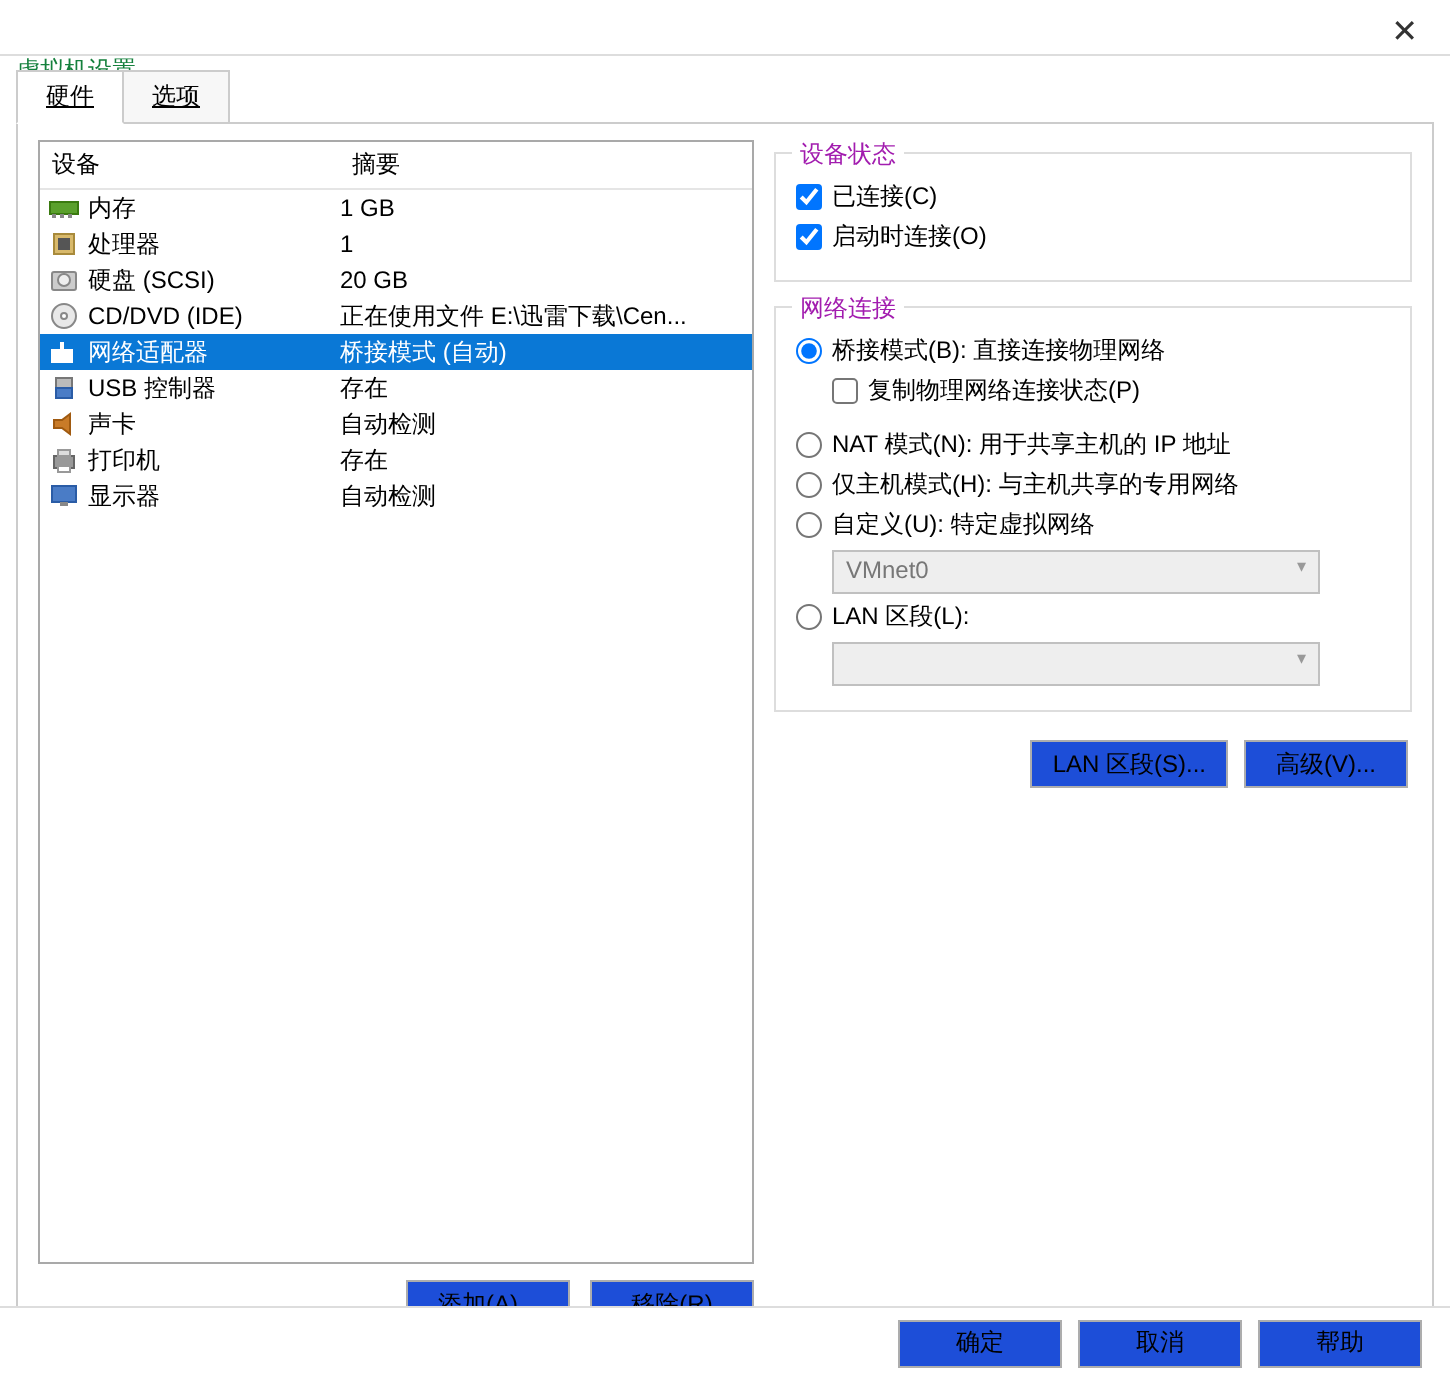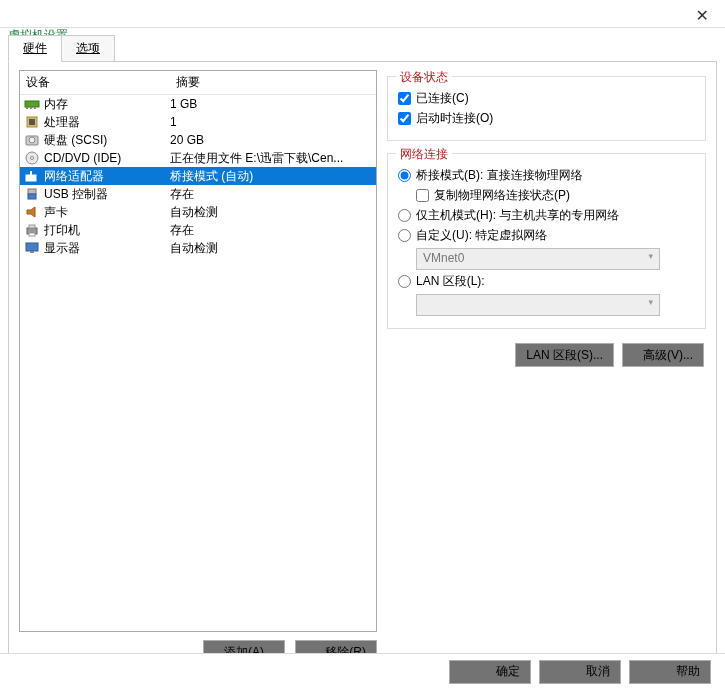--- a/index.html
+++ b/index.html
@@ -18,24 +18,24 @@
 .list-header div { padding: 3px 6px; background: #fff; border-bottom: 1px solid #e5e5e5; }
 .col-dev { width: 150px; }
 .col-sum { flex: 1; }
 .list-body { }
 .row { display: flex; align-items: center; height: 18px; padding: 0 4px; }
 .row.selected { background: #0a78d6; color: #fff; justify-content: center; }
 .row .icon { width: 16px; height: 16px; margin-right: 4px; display: flex; align-items: center; justify-content: center; }
 .row .dev { width: 126px; white-space: nowrap; overflow: hidden; }
 .row .sum { flex: 1; white-space: nowrap; overflow: hidden; text-overflow: ellipsis; }
 .left-buttons { display: flex; justify-content: flex-end; gap: 10px; padding-top: 8px; }
-.btn { min-width: 82px; height: 24px; border: 1px solid #adadad; background: #737373; padding: 0 10px; display: inline-flex; align-items: center; justify-content: flex-end; }
+.btn { min-width: 82px; height: 24px; border: 1px solid #adadad; background: #1d4ed8; padding: 0 10px; display: inline-flex; align-items: center; justify-content: center; }
 .right { flex: 1; display: flex; flex-direction: column; gap: 6px; }
 .groupbox { border: 1px solid #ddd; padding: 10px 10px 10px 10px; position: relative; margin-top: 6px; }
-.groupbox .legend { position: absolute; top: -8px; left: 8px; background: #fff; padding: 0 4px; color: #b91c1c; }
+.groupbox .legend { position: absolute; top: -8px; left: 8px; background: #fff; padding: 0 4px; color: #a21caf; }
 .chk-row, .radio-row { display: flex; align-items: center; margin: 3px 0 3px 0; }
 .chk-row.ind { margin-left: 18px; }
 .chk-row input, .radio-row input { margin: 0 5px 0 0; }
 .select { width: 244px; height: 22px; border: 1px solid #c0c0c0; background: #eee; color: #777; padding: 2px 6px; margin: 4px 0 2px 18px; display: flex; align-items: flex-start; justify-content: space-between; }
 .select.disabled { pointer-events: none; }
 .select .arrow { font-size: 9px; color: #999; }
 .lan-row { display: flex; justify-content: flex-end; gap: 8px; margin-top: 8px; padding-right: 2px; }
 .footer { position: absolute; bottom: 3px; left: 0; right: 0; border-top: 1px solid #ddd; height: 36px; display: flex; align-items: center; justify-content: flex-end; padding: 0 14px; gap: 8px; background: #fff; }
 svg { display: block; }
 </style>
@@ -184,20 +184,24 @@
 
       <label class="radio-row">
         <input type="radio" name="net" checked="" style="">
         <span>桥接模式(B): 直接连接物理网络</span>
       </label>
       <label class="chk-row ind">
         <input type="checkbox" style="">
         <span>复制物理网络连接状态(P)</span>
       </label>
 
+      <label class="radio-row" style="margin-top:10px">
+        <input type="radio" name="net" style="">
+        <span>NAT 模式(N): 用于共享主机的 IP 地址</span>
+      </label>
 
       <label class="radio-row">
         <input type="radio" name="net" style="">
         <span>仅主机模式(H): 与主机共享的专用网络</span>
       </label>
 
       <label class="radio-row">
         <input type="radio" name="net" style="">
         <span>自定义(U): 特定虚拟网络</span>
       </label>

